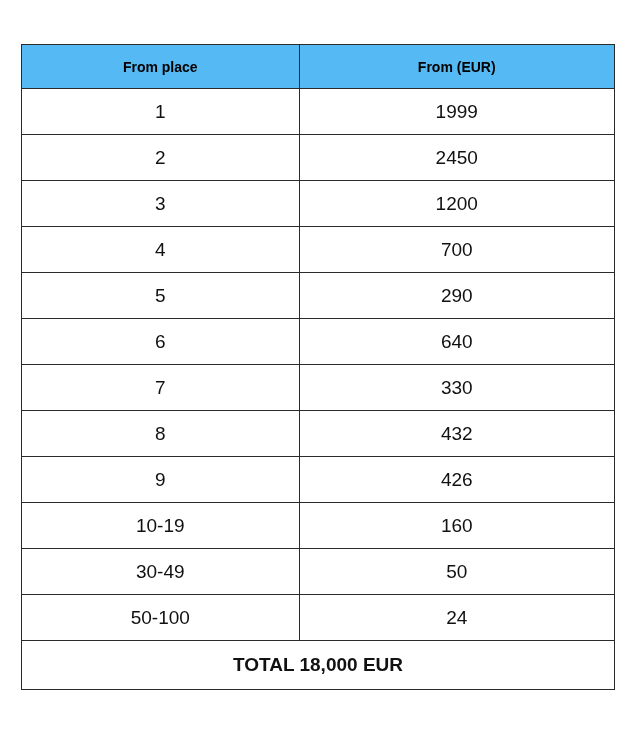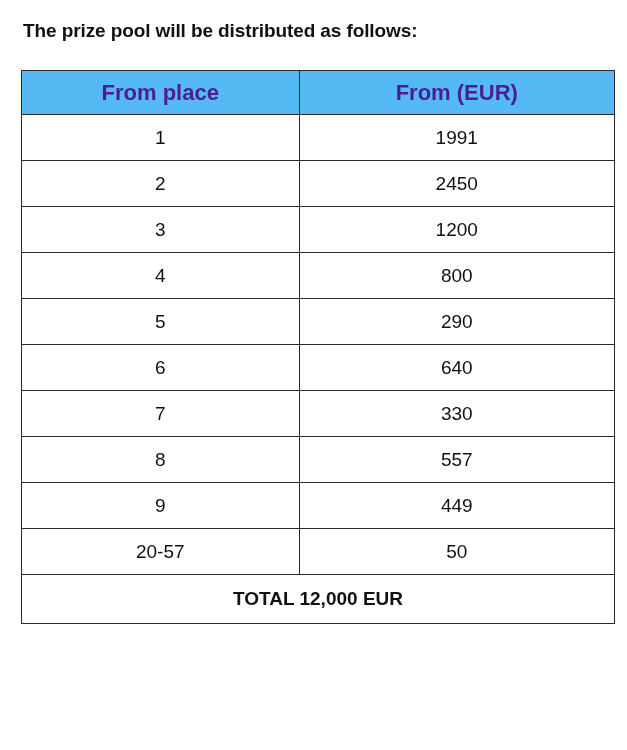--- a/index.html
+++ b/index.html
@@ -44,95 +44,102 @@
     text-align: center;
     font-size: 19px;
     font-weight: normal;
     color: #111111;
     height: 45px;
     padding: 0;
     vertical-align: middle;
   }
   table.prize-table thead th {
     background: #55b9f3;
-    color: #4c1d95;
+    color: #000000;
     font-weight: bold;
-    font-size: 22px;
+    font-size: 14px;
     height: 43px;
   }
   .col-place { width: 46.8%; }
   .col-prize { width: 53.2%; }
   table.prize-table tfoot td {
     font-weight: bold;
     font-size: 19px;
     height: 48px;
   }
 </style>
 </head>
 <body>
 
 <div class="page">
 
-  <div class="heading">The prize pool will be distributed as follows:</div>
 
   <div class="table-wrap">
     <table class="prize-table">
       <colgroup>
         <col class="col-place">
         <col class="col-prize">
       </colgroup>
       <thead>
         <tr>
           <th>From place</th>
           <th>From (EUR)</th>
         </tr>
       </thead>
       <tbody>
         <tr>
           <td>1</td>
-          <td>1991</td>
+          <td>1999</td>
         </tr>
         <tr>
           <td>2</td>
           <td>2450</td>
         </tr>
         <tr>
           <td>3</td>
           <td>1200</td>
         </tr>
         <tr>
           <td>4</td>
-          <td>800</td>
+          <td>700</td>
         </tr>
         <tr>
           <td>5</td>
           <td>290</td>
         </tr>
         <tr>
           <td>6</td>
           <td>640</td>
         </tr>
         <tr>
           <td>7</td>
           <td>330</td>
         </tr>
         <tr>
           <td>8</td>
-          <td>557</td>
+          <td>432</td>
         </tr>
         <tr>
           <td>9</td>
-          <td>449</td>
+          <td>426</td>
         </tr>
         <tr>
-          <td>20-57</td>
+          <td>10-19</td>
+          <td>160</td>
+        </tr>
+        <tr>
+          <td>30-49</td>
           <td>50</td>
+        </tr>
+        <tr>
+          <td>50-100</td>
+          <td>24</td>
         </tr>
       </tbody>
       <tfoot>
         <tr>
-          <td colspan="2">TOTAL 12,000 EUR</td>
+          <td colspan="2">TOTAL 18,000 EUR</td>
         </tr>
       </tfoot>
     </table>
   </div>
 
 </div>
 
 </body></html>

